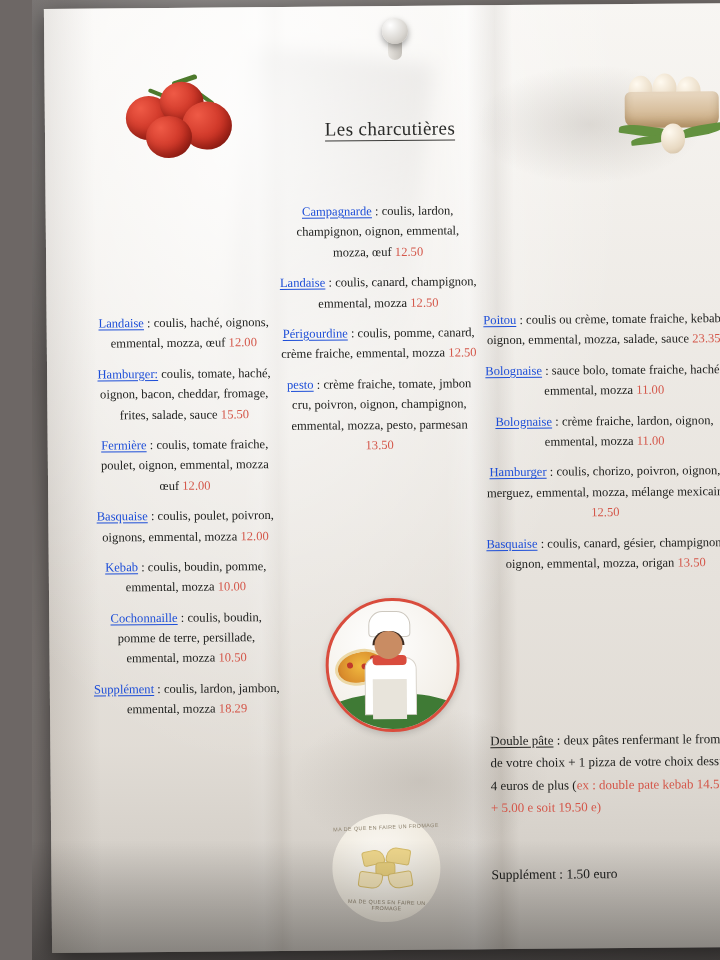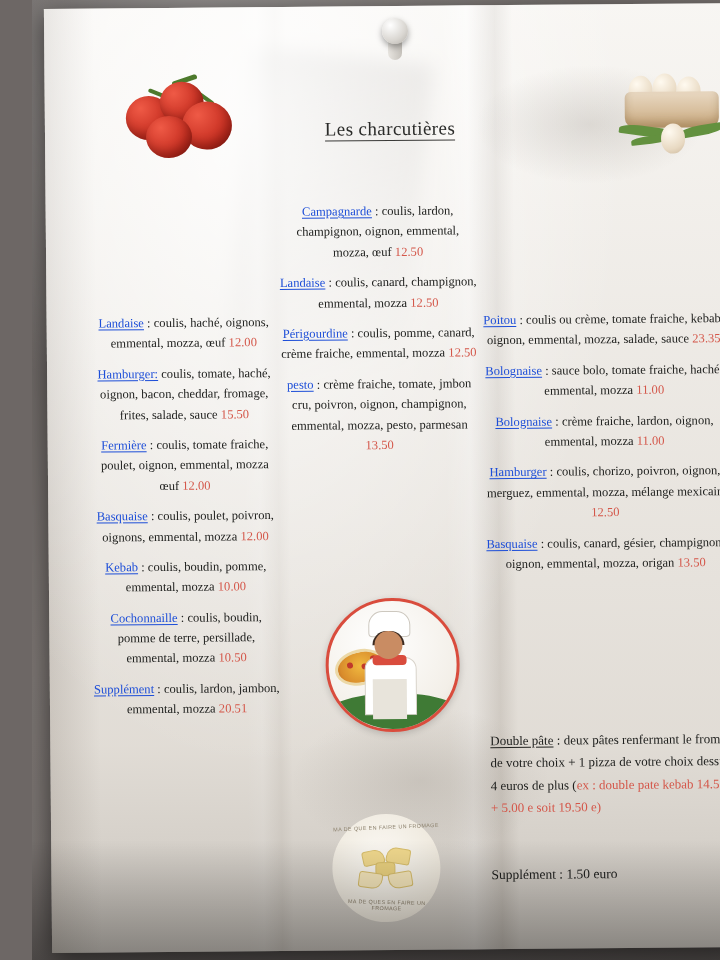--- a/index.html
+++ b/index.html
@@ -286,21 +286,21 @@
           <div class="entry"><span class="name">Périgourdine</span><span> : </span><span>coulis, pomme, canard, crème fraiche, emmental, mozza </span><span class="price">12.50</span></div>
           <div class="entry"><span class="name">pesto</span><span> : </span><span>crème fraiche, tomate, jmbon cru, poivron, oignon, champignon, emmental, mozza, pesto,  parmesan </span><span class="price">13.50</span></div>
         </div>
       <div class="col left" id="col-left">
           <div class="entry"><span class="name">Landaise</span><span> : </span><span>coulis, haché, oignons, emmental, mozza, œuf </span><span class="price">12.00</span></div>
           <div class="entry"><span class="name">Hamburger:</span><span> </span><span>coulis, tomate, haché, oignon, bacon, cheddar, fromage, frites, salade, sauce </span><span class="price">15.50</span></div>
           <div class="entry"><span class="name">Fermière</span><span> : </span><span>coulis, tomate fraiche, poulet, oignon, emmental, mozza œuf </span><span class="price">12.00</span></div>
           <div class="entry"><span class="name">Basquaise</span><span> : </span><span>coulis, poulet, poivron, oignons, emmental, mozza </span><span class="price">12.00</span></div>
           <div class="entry"><span class="name">Kebab</span><span> : </span><span>coulis, boudin, pomme, emmental, mozza </span><span class="price">10.00</span></div>
           <div class="entry"><span class="name">Cochonnaille</span><span> : </span><span>coulis, boudin, pomme de terre, persillade, emmental, mozza </span><span class="price">10.50</span></div>
-          <div class="entry"><span class="name">Supplément</span><span> : </span><span>coulis, lardon, jambon, emmental, mozza </span><span class="price">20.51</span></div>
+          <div class="entry"><span class="name">Supplément</span><span> : </span><span>coulis, lardon, jambon, emmental, mozza </span><span class="price">18.29</span></div>
         </div>
       <div class="col right" id="col-right">
           <div class="entry"><span class="name">Poitou</span><span> : </span><span>coulis ou crème, tomate fraiche, kebab, oignon, emmental, mozza, salade, sauce </span><span class="price">23.35</span></div>
           <div class="entry"><span class="name">Bolognaise</span><span> : </span><span>sauce bolo, tomate fraiche, haché, emmental, mozza </span><span class="price">11.00</span></div>
           <div class="entry"><span class="name">Bolognaise</span><span> : </span><span>crème fraiche, lardon, oignon, emmental, mozza </span><span class="price">11.00</span></div>
           <div class="entry"><span class="name">Hamburger</span><span> : </span><span>coulis, chorizo, poivron, oignon, merguez, emmental, mozza, mélange mexicain </span><span class="price">12.50</span></div>
           <div class="entry"><span class="name">Basquaise</span><span> : </span><span>coulis, canard, gésier, champignon, oignon, emmental, mozza, origan </span><span class="price">13.50</span></div>
         </div>
 
       <div class="dbl">

